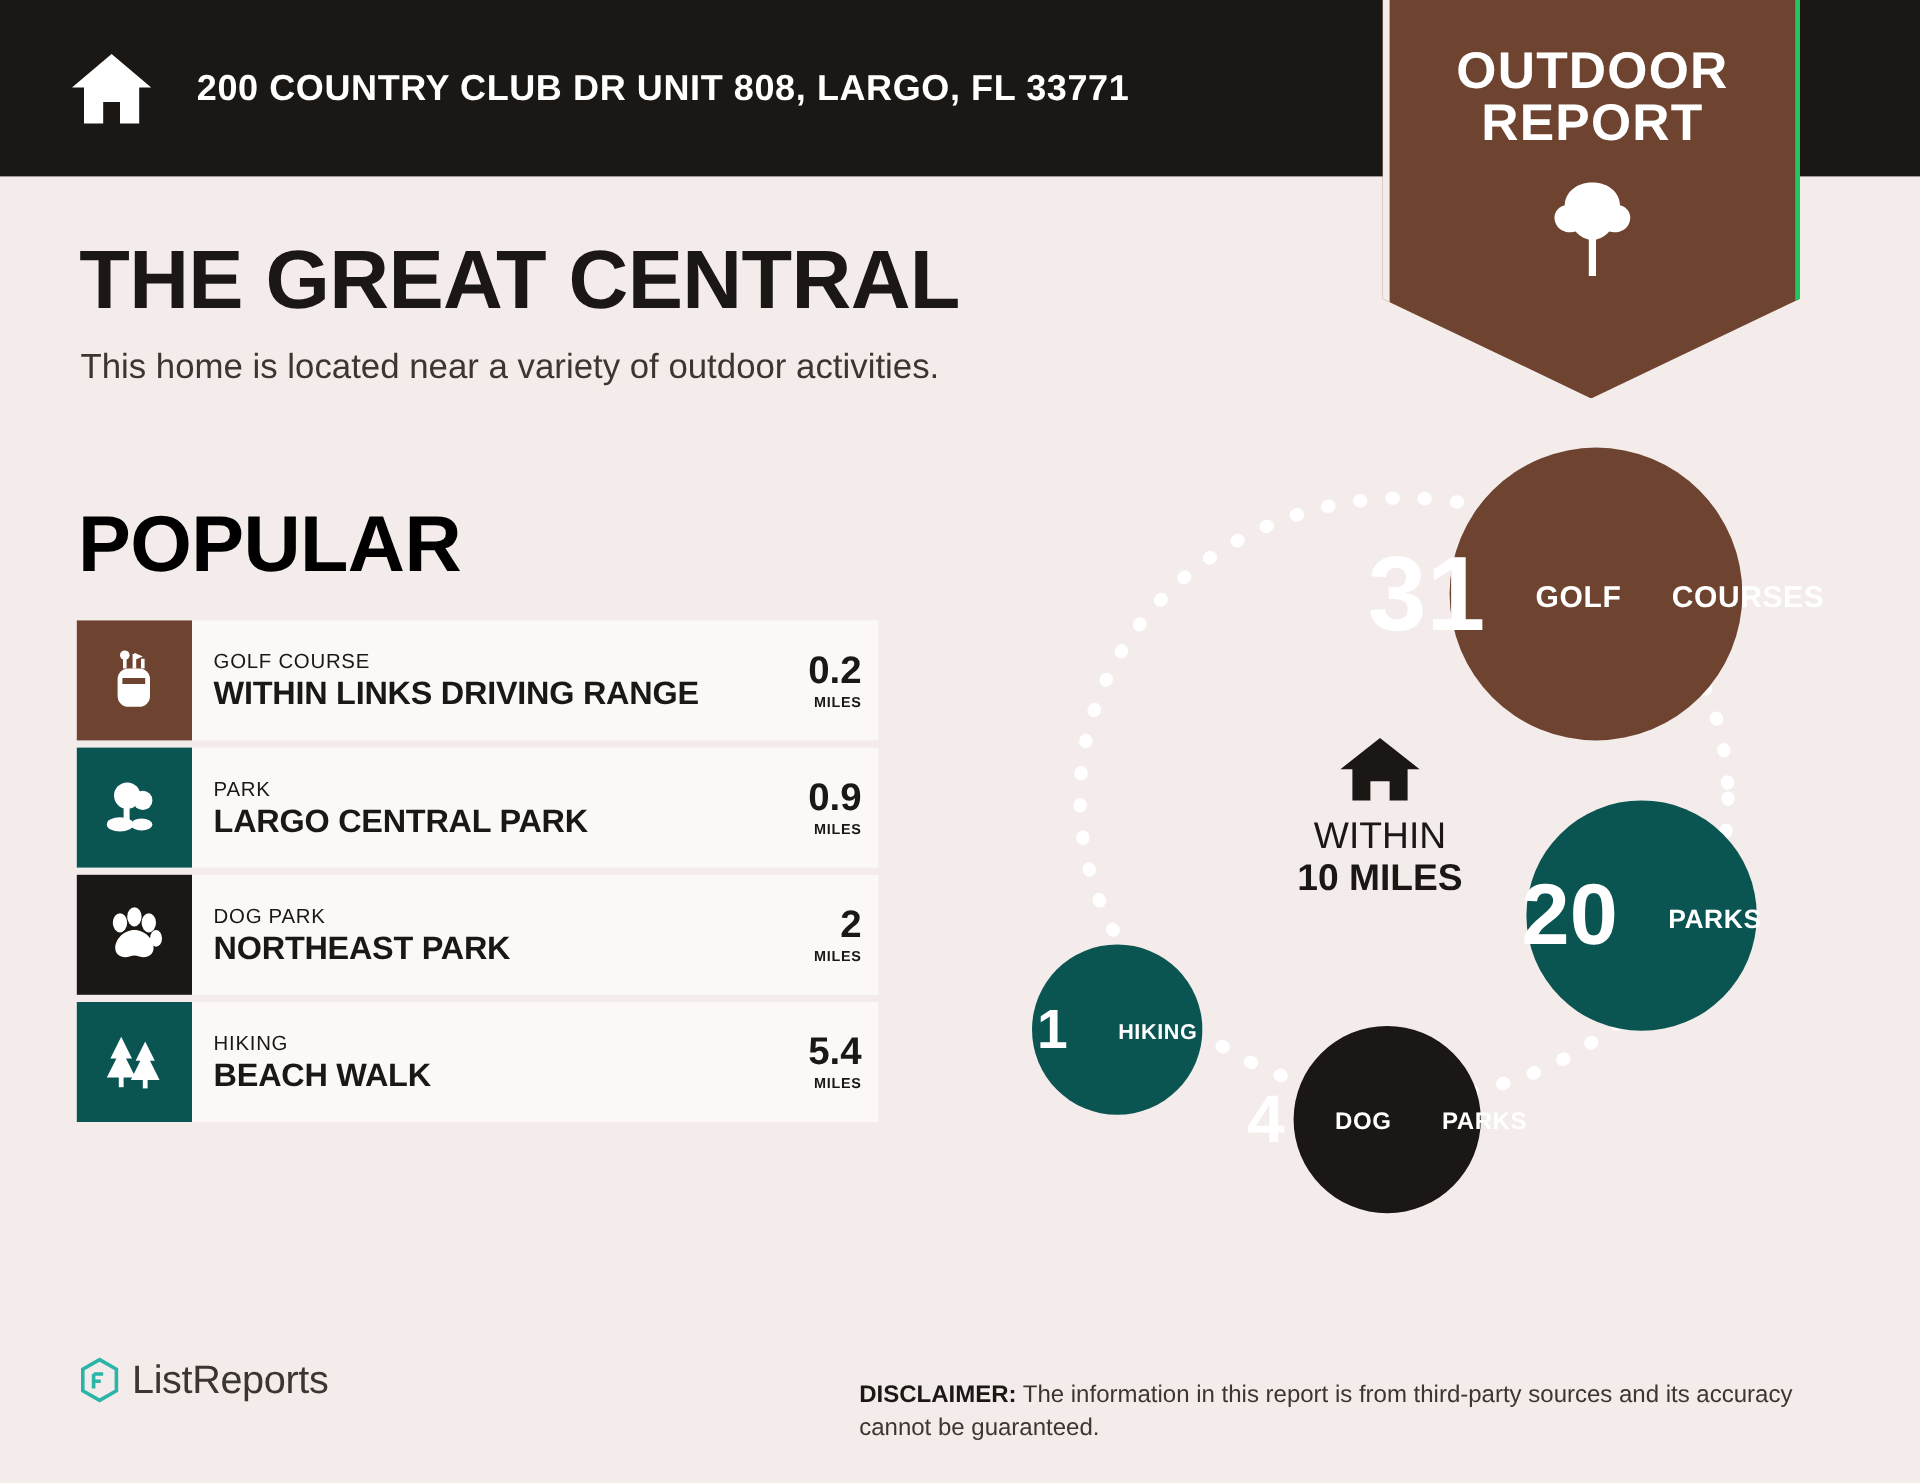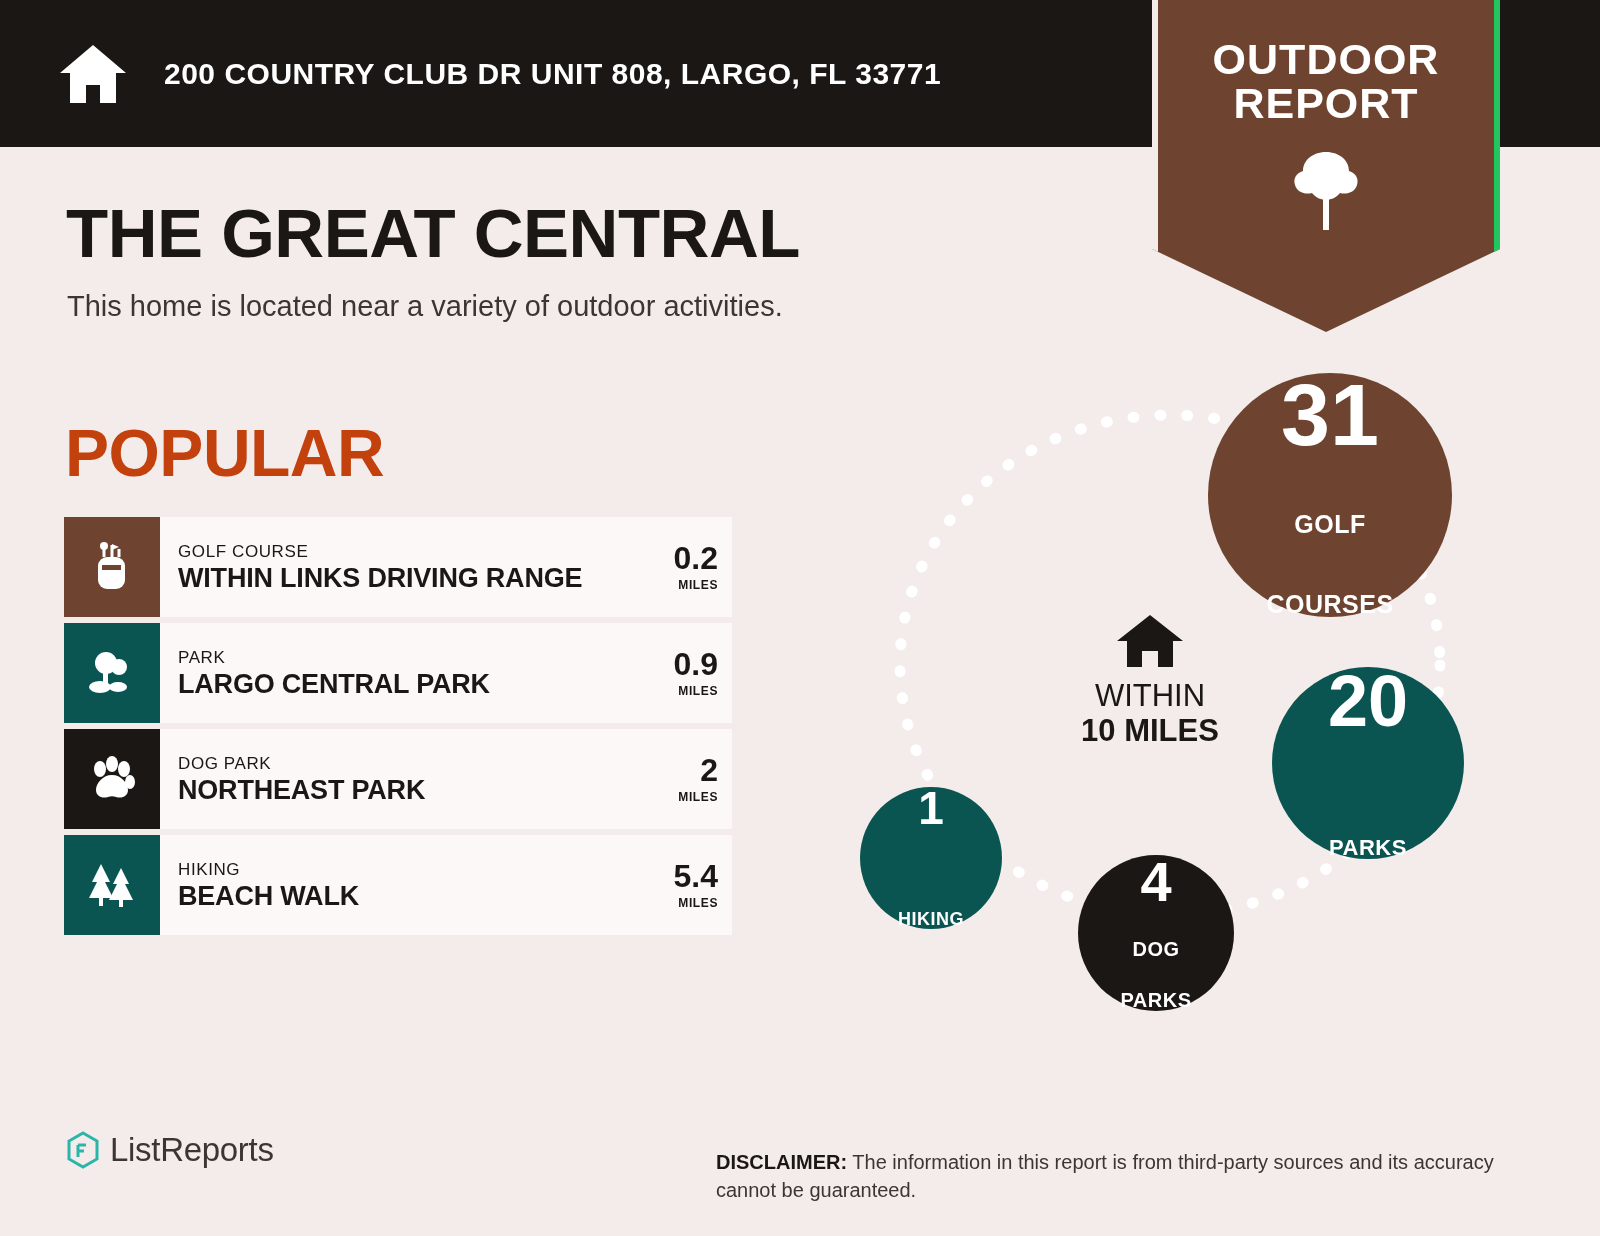--- a/index.html
+++ b/index.html
@@ -41,21 +41,21 @@
   
   .banner {
     position: absolute;
     top: 0;
     left: 1152px;
     width: 348px;
     height: 332px;
     background: #6e4430;
     clip-path: polygon(0 0, 100% 0, 100% 75%, 50% 100%, 0 75%);
     border-left: 6px solid #f4ecea;
-    border-right: 6px solid #22c55e;
+    border-right: 4px solid #22c55e;
     text-align: center;
   }
   .banner .b-line1 {
     color: #fff;
     font-size: 43px;
     font-weight: bold;
     letter-spacing: 1px;
     margin-top: 38px;
     line-height: 1.02;
   }
@@ -81,21 +81,21 @@
     position: absolute;
     top: 290px; left: 67px;
     font-size: 29px;
     color: #3b3632;
   }
   .popular {
     position: absolute;
     top: 415px; left: 65px;
     font-size: 66px;
     font-weight: bold;
-    color: #c2410c;
+    color: #000000;
     letter-spacing: -0.5px;
   }
 
   
   .list { position: absolute; top: 517px; left: 64px; width: 668px; }
   .row {
     display: flex;
     align-items: stretch;
     background: #fbf8f7;
     margin-bottom: 6px;
@@ -145,25 +145,25 @@
   .row .dist-unit { font-size: 12px; font-weight: bold; color: #1a1714; letter-spacing: 0.6px; margin-top: 4px; }
 
   
   .info { position: absolute; top: 355px; left: 840px; width: 700px; height: 680px; }
   .dots { position: absolute; top: 0; left: 0; }
 
   .bubble {
     position: absolute;
     border-radius: 50%;
     display: flex;
-    flex-direction: column;
     align-items: center;
-    justify-content: space-between;
+    justify-content: center;
     color: #ffffff;
     text-align: center;
+    gap: 42px;
   }
   .bubble .num { font-weight: bold; line-height: 0.95; }
   .bubble .lbl { font-weight: bold; line-height: 1.05; letter-spacing: 0.5px; }
 
   .b-golf { width: 244px; height: 244px; background: #6e4430; left: 368px; top: 18px; }
   .b-golf .num { font-size: 88px; }
   .b-golf .lbl { font-size: 25px; margin-top: 6px; }
 
   .b-parks { width: 192px; height: 192px; background: #0a5552; left: 432px; top: 312px; }
   .b-parks .num { font-size: 72px; }

